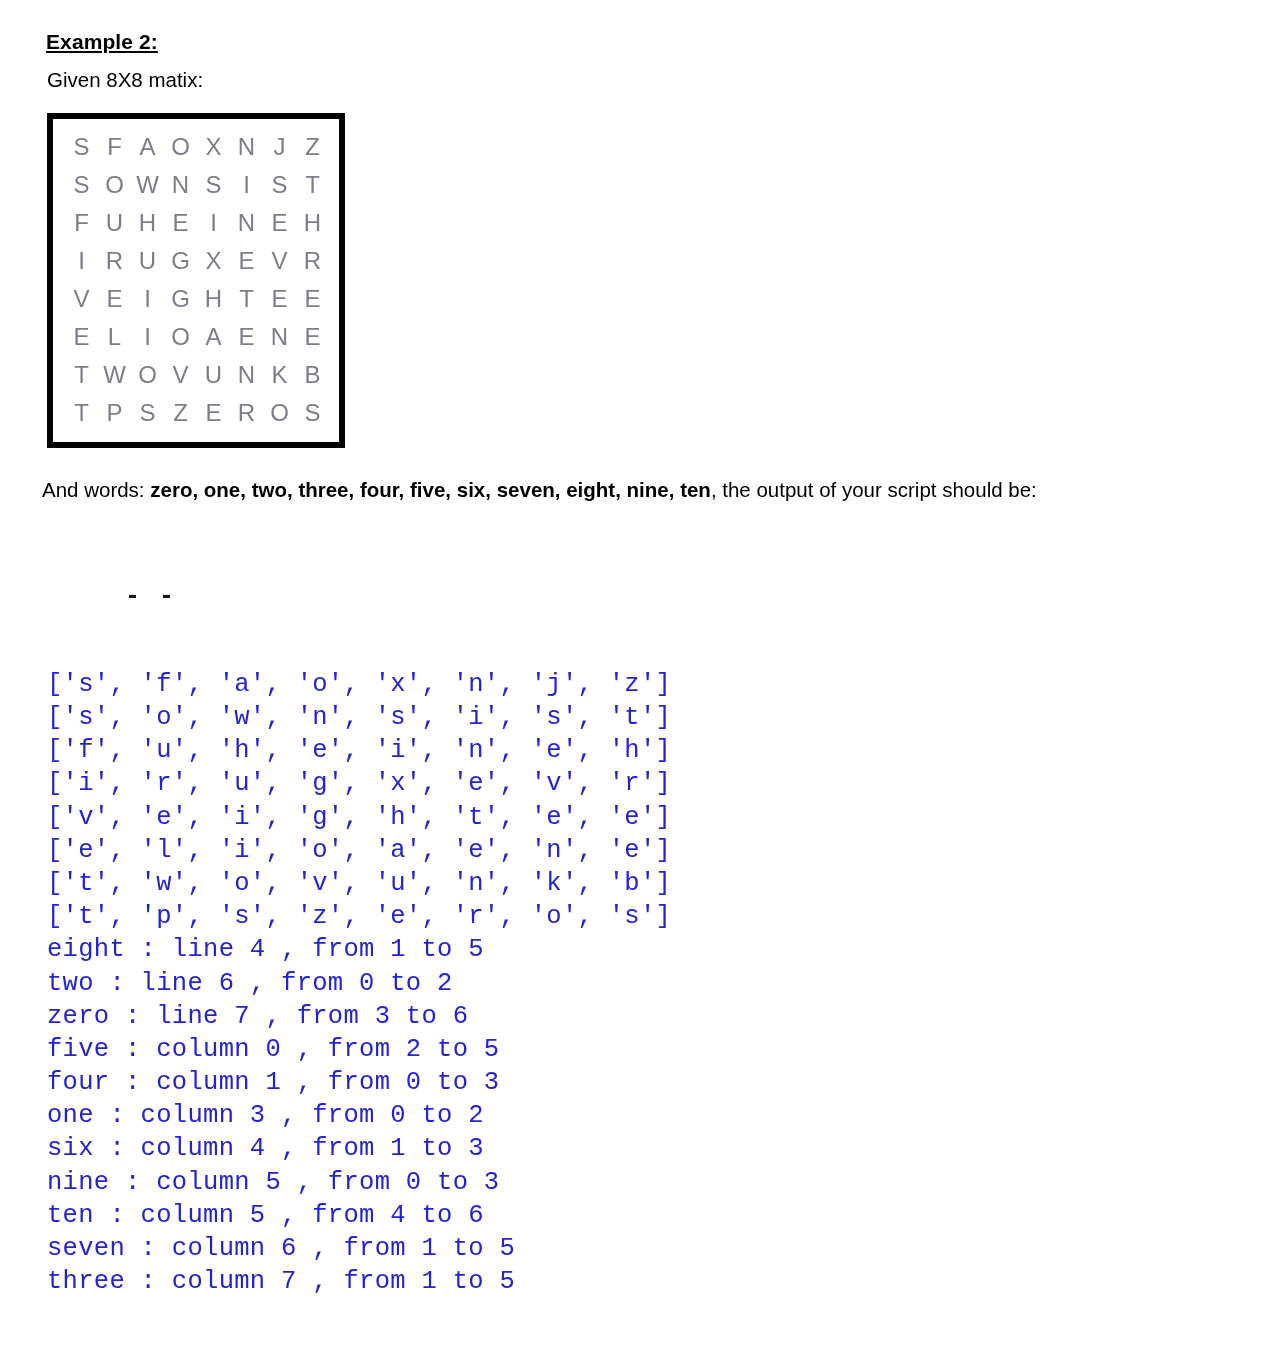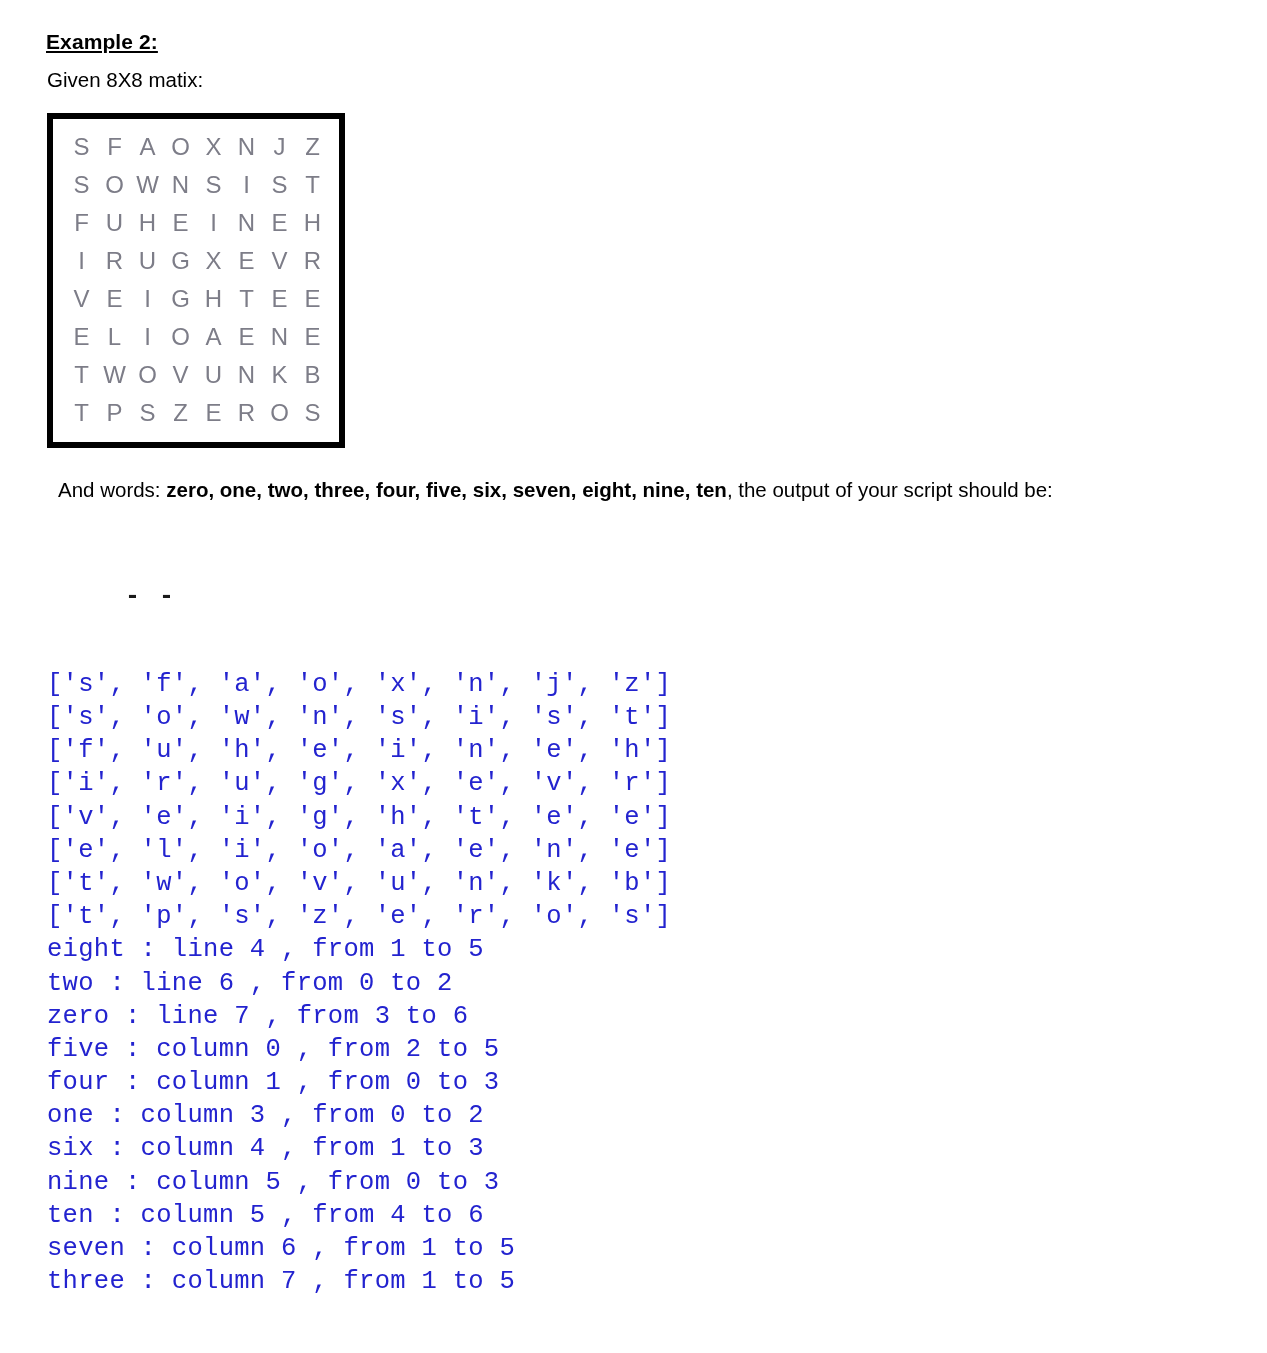--- a/index.html
+++ b/index.html
@@ -61,21 +61,21 @@
     text-align: center;
     font-family: "Liberation Sans", sans-serif;
     font-size: 24px;
     color: #7d7d88;
     line-height: 34px;
     font-weight: normal;
   }
 
   
   .words-para {
-    margin: 22px 47px 0 58px;
+    margin: 22px 47px 0 42px;
     font-size: 20.5px;
     line-height: 39px;
     max-width: 1135px;
   }
   .words-para b {
     font-weight: bold;
   }
 
   
   .code-block {

